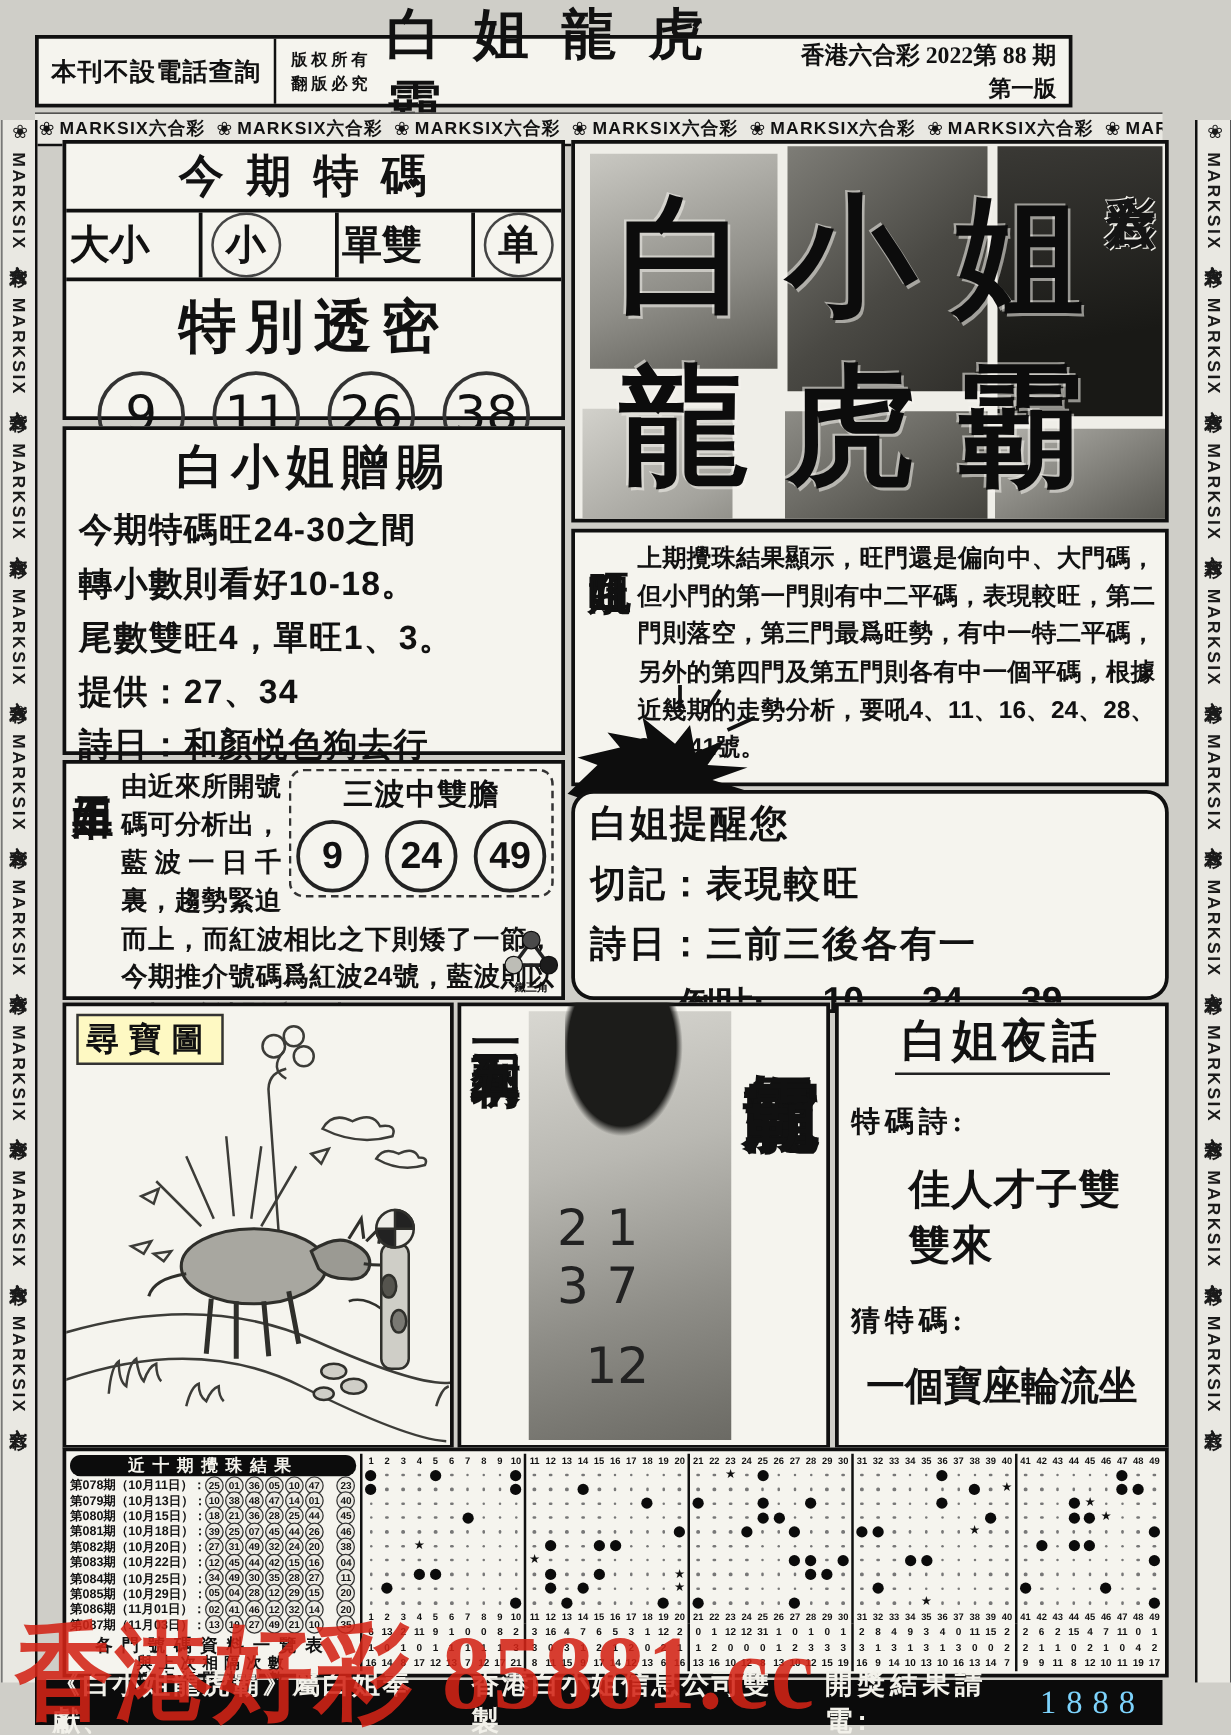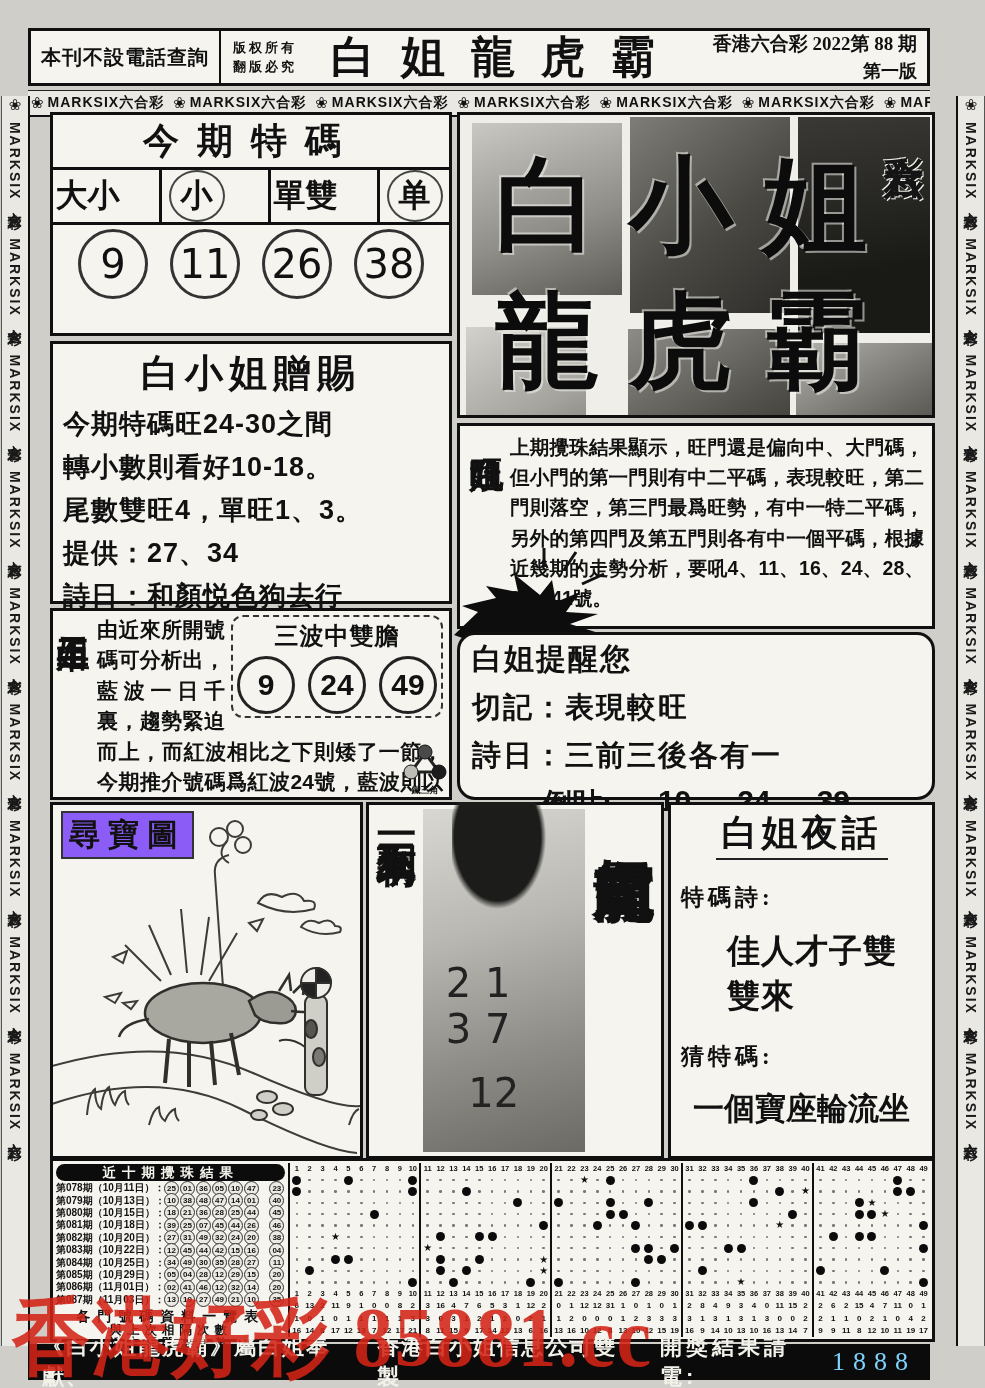--- a/index.html
+++ b/index.html
@@ -2,21 +2,21 @@
 <html><head>
 <meta charset="utf-8">
 <style>
   html,body{margin:0;padding:0;}
   body{width:985px;height:1388px;position:relative;background:#cfcec8;
        font-family:"Liberation Sans","DejaVu Sans",sans-serif;color:#111;overflow:hidden;}
   .abs{position:absolute;}
   .box{position:absolute;background:#f5f4ee;border:3px solid #101010;box-sizing:border-box;}
   .ctr{text-align:center;}
   
-  #hdr{left:28px;top:28px;width:902px;height:58px;display:flex;align-items:stretch;}
+  #hdr{left:28px;top:28px;width:830px;height:58px;display:flex;align-items:stretch;}
   #hdr .qcell{border-right:2px solid #101010;display:flex;align-items:center;padding:0 10px;font-size:20px;font-weight:bold;letter-spacing:1px;}
   #hdr .cpy{display:flex;flex-direction:column;justify-content:center;padding:0 12px;font-size:13px;font-weight:bold;line-height:1.5;letter-spacing:3px;}
   #hdr .ttl{flex:1;display:flex;align-items:center;justify-content:center;font-size:44px;font-weight:900;letter-spacing:26px;font-family:"Liberation Serif","DejaVu Serif",serif;}
   #hdr .iss{display:flex;flex-direction:column;justify-content:center;align-items:flex-end;padding:0 10px;font-size:19px;font-weight:bold;font-family:"Liberation Serif","DejaVu Serif",serif;}
   #hdr .iss .ed{font-size:18px;margin-top:2px;}
   
   #marq{left:28px;top:90px;width:902px;height:24px;display:flex;overflow:hidden;background:#e9e8e2;border-top:1px solid #222;border-bottom:2px solid #101010;}
   #marq .mi{display:flex;align-items:center;font-size:14px;font-weight:bold;white-space:nowrap;letter-spacing:1px;margin-right:6px;}
   #marq .mi .fl{font-size:15px;margin:0 3px;}
   
@@ -62,21 +62,21 @@
   #roar .vt{writing-mode:vertical-rl;text-orientation:upright;font-size:34px;font-weight:900;padding:6px 2px 0 6px;font-family:"Liberation Serif","DejaVu Serif",serif;line-height:40px;}
   #roar .body{flex:1;padding:6px 8px 0 2px;font-size:19.5px;font-weight:bold;line-height:1.55;text-align:justify;}
   #roar svg{position:absolute;left:-12px;bottom:-14px;}
   
   #rem{left:457px;top:632px;width:478px;height:168px;padding:4px 12px;border-radius:18px;}
   #rem .t{font-size:30px;font-weight:900;text-align:left;font-family:"Liberation Serif","DejaVu Serif",serif;letter-spacing:2px;}
   #rem .ln{font-size:29px;font-weight:bold;text-align:left;margin-top:8px;letter-spacing:2px;font-family:"Liberation Serif","DejaVu Serif",serif;}
   #rem .dt{margin-top:8px;font-size:30px;font-weight:900;display:flex;justify-content:center;gap:46px;}
   
   #trea{left:50px;top:802px;width:313px;height:357px;}
-  #trea .t{position:absolute;left:8px;top:6px;font-size:31px;font-weight:900;border:2px solid #333;padding:1px 6px;letter-spacing:8px;background:#8b5cf6;z-index:2;}
+  #trea .t{position:absolute;left:8px;top:6px;font-size:26px;font-weight:900;border:2px solid #333;padding:1px 6px;letter-spacing:8px;background:#fef9c3;z-index:2;}
   
   #cent{left:366px;top:802px;width:298px;height:357px;display:flex;justify-content:space-between;}
   #cent .vl{writing-mode:vertical-rl;text-orientation:upright;font-size:40px;font-weight:900;padding:8px 0 0 4px;line-height:46px;font-family:"Liberation Serif","DejaVu Serif",serif;}
   #cent .photo{flex:1;margin:4px;position:relative;background:linear-gradient(165deg,#d8d7d1 0%,#b9b8b2 35%,#8d8c86 70%,#6b6a64 100%);}
   #cent .photo::before{content:"";position:absolute;left:18%;top:-2%;width:62%;height:34%;background:radial-gradient(ellipse at 45% 30%,#1c1c1a 0 55%,transparent 62%);}
   #cent .n2137{position:absolute;left:14%;top:44%;font-size:40px;color:#222;letter-spacing:14px;font-family:"DejaVu Sans",sans-serif;}
   #cent .n12{position:absolute;left:28%;top:76%;font-size:40px;color:#222;font-family:"DejaVu Sans",sans-serif;}
   #cent .vr{writing-mode:vertical-rl;text-orientation:upright;font-size:62px;font-weight:900;padding:6px 2px 0 0;line-height:70px;font-family:"Liberation Serif","DejaVu Serif",serif;}
   
   #night{left:668px;top:802px;width:267px;height:357px;padding:4px 10px;}
@@ -174,20 +174,21 @@
       <div>
         <span class="circ-lab">小</span>
       </div>
       <div>
         <span>單雙</span>
       </div>
       <div>
         <span class="circ-lab">单</span>
       </div>
     </div>
+  <div class="sub">特別透密</div>
   <div class="nums">
       <div class="bigcirc">9</div>
       <div class="bigcirc">11</div>
       <div class="bigcirc">26</div>
       <div class="bigcirc">38</div>
     </div>
 </div>
 
 <div class="box ctr" id="gift">
   <div class="t">白小姐贈賜</div>

